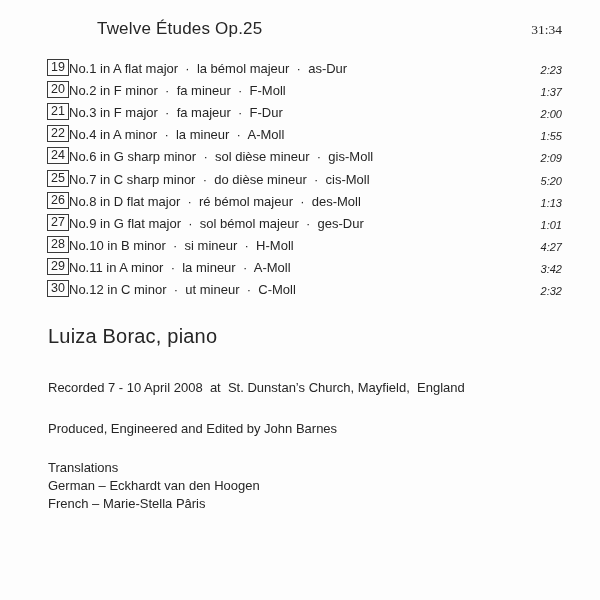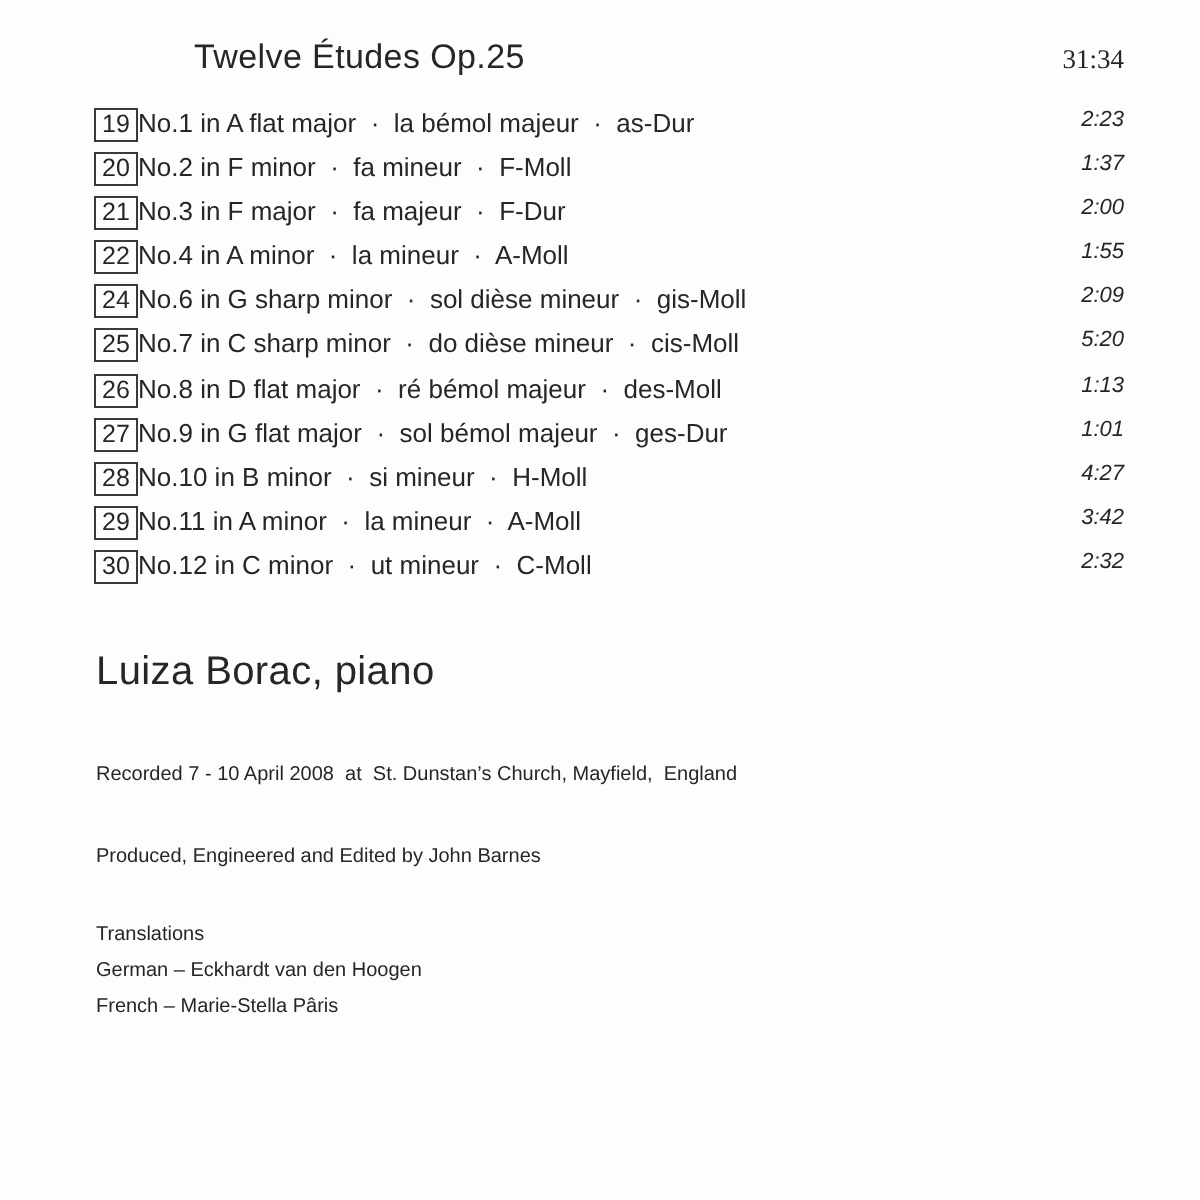--- a/index.html
+++ b/index.html
@@ -22,21 +22,21 @@
     padding: 19px 38px 0 97px;
     gap: 32px;
   }
   .album-title { font-size: 17px; letter-spacing: 0.2px; }
   .total-time { font-size: 13.5px; font-family: Liberation Serif, serif; }
 
   
   .tracklist { margin-top: 15px; }
   .track-row {
     display: flex;
-    align-items: flex-start;
+    align-items: flex-end;
     height: 22.1px;
     padding-left: 47px;
     padding-right: 38px;
   }
   .track-num {
     box-sizing: border-box;
     width: 22px;
     height: 17px;
     border: 1px solid #3a3a3a;
     font-size: 12.5px;
@@ -53,21 +53,21 @@
     font-size: 11px;
     font-style: italic;
   }
 
   
   .artist {
     margin: 28px 0 0 48px;
     font-size: 20px;
     letter-spacing: 0.2px;
   }
-  .credit { font-size: 10px; line-height: 18px; }
+  .credit { font-size: 13px; line-height: 18px; }
   .recorded  { margin: 31px 0 0 48px; }
   .produced  { margin: 23px 0 0 48px; }
   .translations { margin: 21px 0 0 48px; }
   .design-block { margin: 17px 0 0 48px; }
 </style>
 </head>
 <body>
 
 <div class="page">
 

